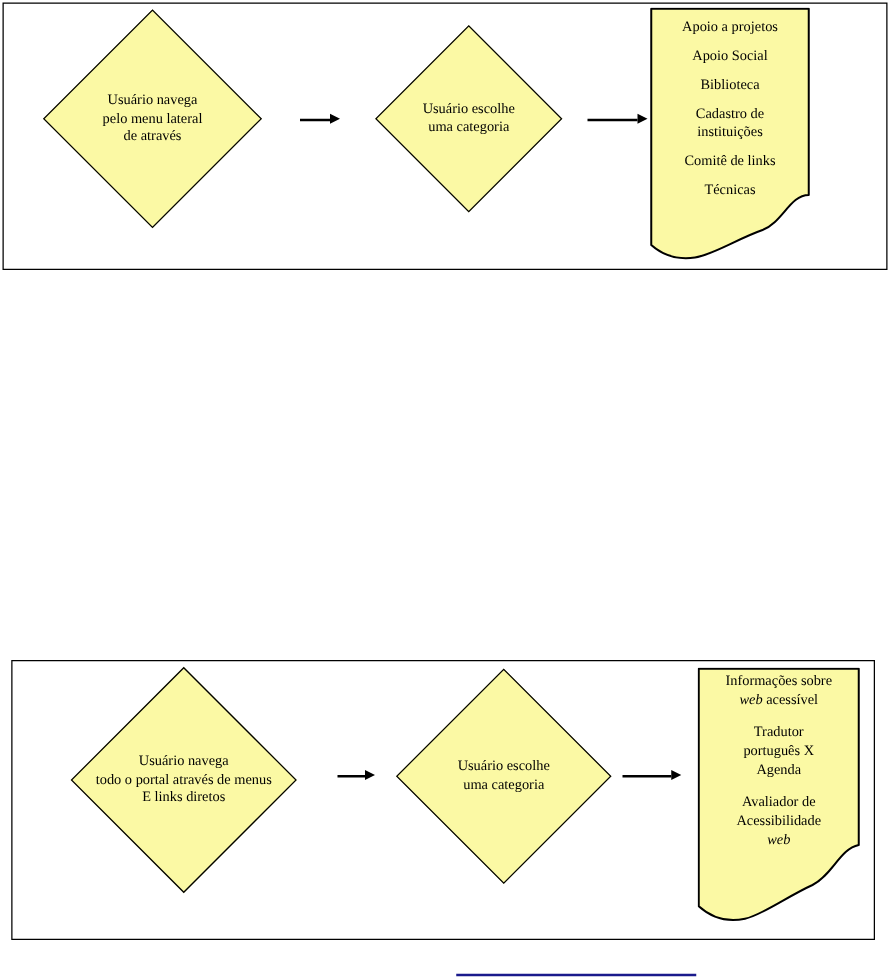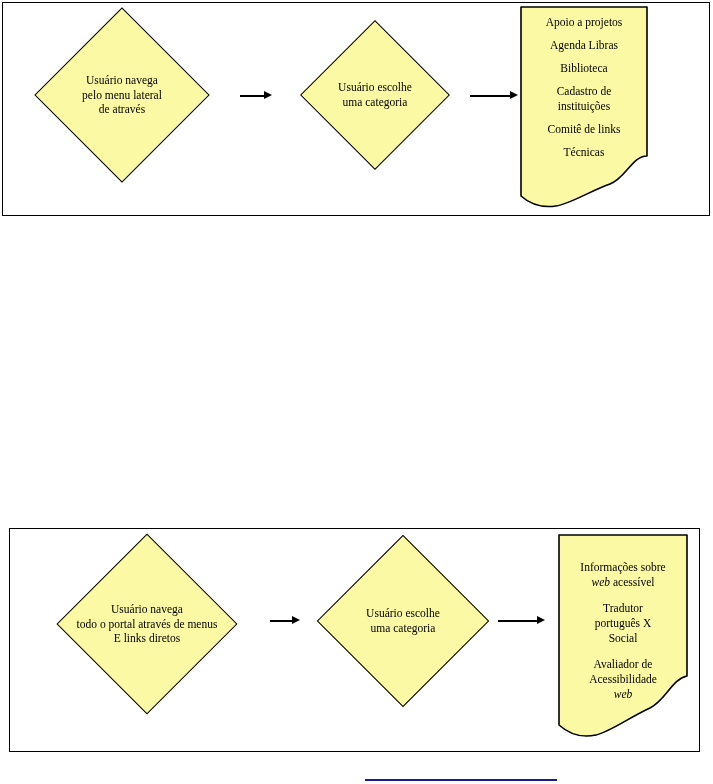--- a/index.html
+++ b/index.html
@@ -68,21 +68,21 @@
   .doc .doctext{
     position:absolute;left:0;top:0;width:100%;
     text-align:center;line-height:1.30;
   }
   .doc .doctext span{display:block;}
   #doc1{left:520px;top:6px;width:128px;height:205px;font-size:11.5px;}
   #doc1 .doctext{padding-top:9px;}
   #doc1 .doctext span{margin-bottom:8px;}
   #doc1 .doctext span.tight{margin-bottom:0px;}
   #doc2{left:558px;top:534px;width:130px;height:208px;font-size:11.5px;}
-  #doc2 .doctext{padding-top:26px;}
+  #doc2 .doctext{padding-top:4px;}
   #doc2 .doctext span.gap{margin-bottom:11px;}
   em{font-style:italic;text-align:center;}
 
   
   #blue-rule{position:absolute;left:365px;top:779px;width:192px;height:2px;background:#1a1a8c;}
 </style>
 </head>
 <body>
 
 <div class="canvas">
@@ -115,21 +115,21 @@
     <div class="line"></div>
     <div class="head"></div>
   </div>
 
   <div class="doc" id="doc1">
     <svg width="128" height="205" viewBox="0 0 128 205">
       <path d="M1,1 L127,1 L127,150 C112,150 106,172 90,178 C70,185 50,198 36,200 C22,202 10,198 1,190 Z" fill="#fbf9a4" stroke="#000000" stroke-width="1.6" stroke-linejoin="round"></path>
     </svg>
     <div class="doctext">
       <span>Apoio a projetos</span>
-      <span>Agenda Libras</span>
+      <span>Apoio Social</span>
       <span>Biblioteca</span>
       <span class="tight">Cadastro de</span>
       <span>instituições</span>
       <span>Comitê de links</span>
       <span>Técnicas</span>
     </div>
   </div>
 
   <div class="frame" id="frame-bottom"></div>
 
@@ -162,21 +162,21 @@
 
   <div class="doc" id="doc2">
     <svg width="130" height="208" viewBox="0 0 130 208">
       <path d="M1,1 L129,1 L129,142 C114,145 108,166 92,174 C72,183 52,198 38,201 C24,204 11,200 1,191 Z" fill="#fbf9a4" stroke="#000000" stroke-width="1.6" stroke-linejoin="round"></path>
     </svg>
     <div class="doctext">
       <span>Informações sobre</span>
       <span class="gap"><em>web</em> acessível</span>
       <span>Tradutor</span>
       <span>português X</span>
-      <span class="gap">Social</span>
+      <span class="gap">Agenda</span>
       <span>Avaliador de</span>
       <span>Acessibilidade</span>
       <span><em>web</em></span>
     </div>
   </div>
 
   <div id="blue-rule"></div>
 
 </div>
 

